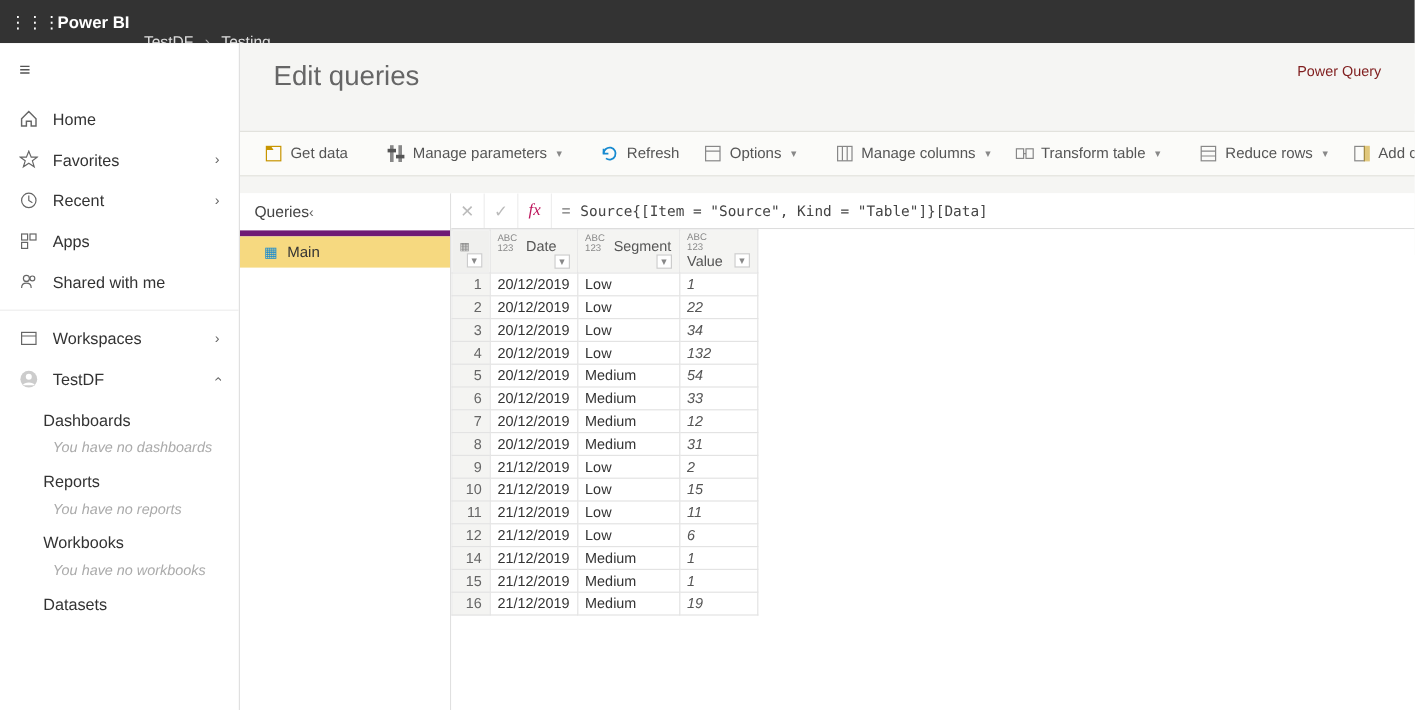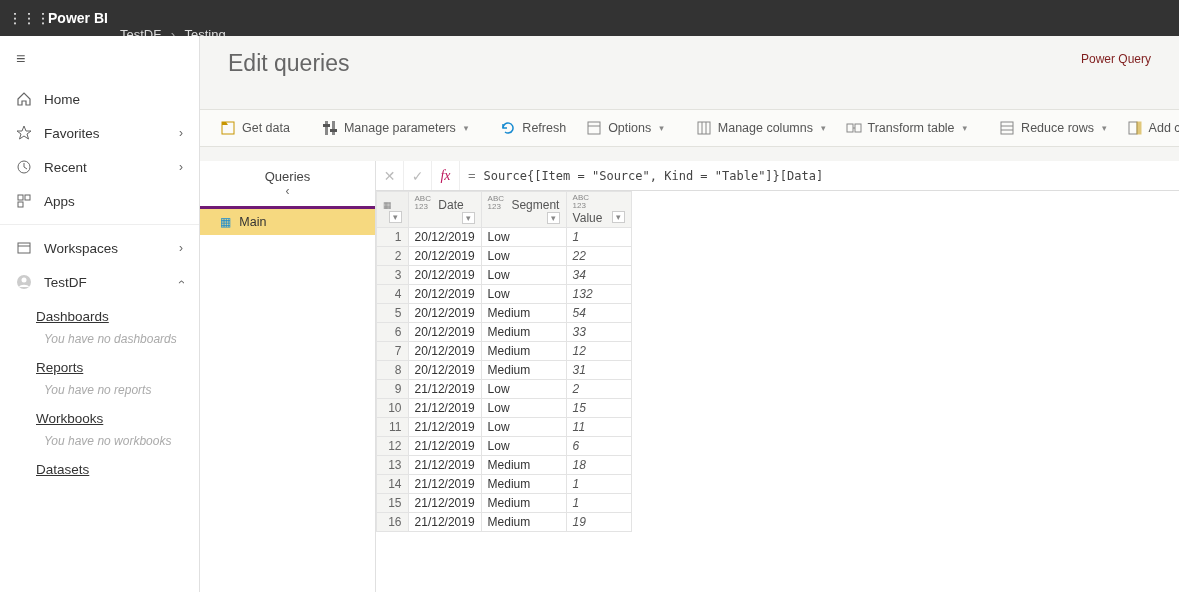--- a/index.html
+++ b/index.html
@@ -41,21 +41,21 @@
 .nav-item {
   display: flex; align-items: center;
   padding: 9px 16px;
   color: #333; cursor: pointer;
   gap: 12px;
 }
 .nav-item .icon { width: 16px; height: 16px; display: inline-flex; align-items: center; justify-content: center; color: #666; font-size: 14px; }
 .nav-item .chev { margin-left: auto; color: #666; font-size: 12px; }
 .nav-item .label { font-size: 13.5px; }
 .nav-sub { padding: 4px 16px 4px 44px; color: #aaa; font-style: italic; font-size: 12px; }
-.nav-sub.head { color: #333; font-style: normal; font-size: 13.5px; padding: 10px 16px 4px 36px; cursor: pointer; text-decoration: underline; }
+.nav-sub.head { color: #333; font-style: normal; font-size: 13.5px; padding: 10px 16px 4px 36px; cursor: pointer; }
 .sep-line { border-top: 1px solid #eee; margin: 6px 0; }
 
 
 .rightarea { flex: 1; display: flex; flex-direction: column; background: #f5f5f3; overflow:hidden;gap:14px; }
 
 .pq-header {
   display: flex; align-items: flex-end; justify-content: space-between;
   padding: 14px 28px 18px 28px;
   background: #f5f5f3;
 }
@@ -87,22 +87,21 @@
 .lowersplit { flex: 1; display: flex; overflow: hidden; background:#fff; }
 
 .queries-panel {
   width: 176px;
   border-right: 1px solid #e0e0e0;
   background: #fff;
 }
 .queries-panel .qhead {
   display: flex; align-items: center; 
   padding: 8px 12px; font-size: 13px; color: #444;
-  border-bottom: 3px solid #701a75;
-  flex-direction: column;
+  border-bottom: 5px solid #701a75;
 }
 .queries-panel .qhead .coll { font-size: 12px; color: #666; cursor:pointer; }
 .qitem {
   display: flex; align-items: center; gap: 8px;
   padding: 6px 12px 6px 20px; cursor: pointer; font-size: 12.5px;
 }
 .qitem.active { background: #f6d980; }
 .qitem .qicon { color: #178ad0; font-size: 12px; }
 
 
@@ -192,20 +191,30 @@
     </div>
     <div class="nav-item">
       <span class="icon">
         <svg width="16" height="16" viewBox="0 0 16 16">
             <rect x="2" y="2" width="5" height="5" fill="none" stroke="#666"></rect>
             <rect x="9" y="2" width="5" height="5" fill="none" stroke="#666"></rect>
             <rect x="2" y="9" width="5" height="5" fill="none" stroke="#666"></rect>
           </svg>
       </span>
       <span class="label">Apps</span>
+    </div>
+    <div class="nav-item">
+      <span class="icon">
+        <svg width="16" height="16" viewBox="0 0 16 16">
+            <circle cx="6" cy="5" r="2.5" fill="none" stroke="#666"></circle>
+            <path d="M2 13 C2 10 4 9 6 9 C8 9 10 10 10 13" fill="none" stroke="#666"></path>
+            <circle cx="11" cy="5" r="2" fill="none" stroke="#666"></circle>
+          </svg>
+      </span>
+      <span class="label">Shared with me</span>
     </div>
 
     <div class="sep-line"></div>
 
     <div class="nav-item">
       <span class="icon">
         <svg width="16" height="16" viewBox="0 0 16 16">
             <rect x="2" y="3" width="12" height="10" fill="none" stroke="#666"></rect>
             <line x1="2" y1="6" x2="14" y2="6" stroke="#666"></line>
           </svg>
@@ -445,26 +454,20 @@
                   <td>Low</td>
                   <td class="val">11</td>
                 </tr>
                 <tr>
                   <td class="rownum">12</td>
                   <td>21/12/2019</td>
                   <td>Low</td>
                   <td class="val">6</td>
                 </tr>
                 <tr>
-                  <td class="rownum">13</td>
-                  <td>21/12/2019</td>
-                  <td>Medium</td>
-                  <td class="val">18</td>
-                </tr>
-                <tr>
                   <td class="rownum">14</td>
                   <td>21/12/2019</td>
                   <td>Medium</td>
                   <td class="val">1</td>
                 </tr>
                 <tr>
                   <td class="rownum">15</td>
                   <td>21/12/2019</td>
                   <td>Medium</td>
                   <td class="val">1</td>

